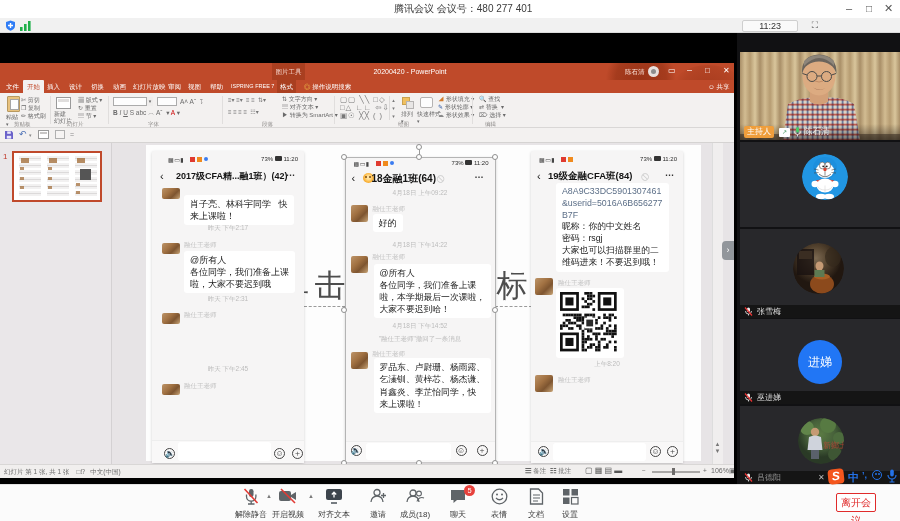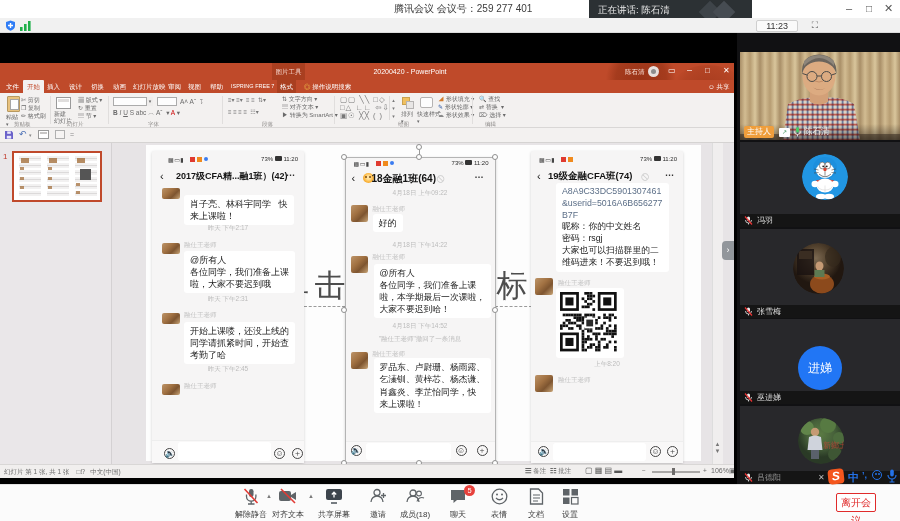--- a/index.html
+++ b/index.html
@@ -6,21 +6,21 @@
 .abs{position:absolute}
 #stage{position:relative;width:900px;height:521px}
 
 #tb1{left:0;top:0;width:900px;height:18px;background:#fff}
 #tb1 .title{left:394px;top:0;font-size:10px;color:#3c3c3c;line-height:17px;white-space:nowrap}
 #tb1 .wc{top:0;height:18px;line-height:17px;color:#555;font-size:11px}
 #speak{left:589px;top:0;width:163px;height:20px;background:#2c3134;color:#e8e8e8;font-size:9.5px;line-height:20px;padding-left:9px}
 #speak .d1,#speak .d2{position:absolute;width:16px;height:16px;transform:rotate(45deg);background:#3e4449;top:4px}
 #speak .d1{left:113px}#speak .d2{left:127px;background:#464c52}
 #tb2{left:0;top:18px;width:900px;height:15px;background:#f1f1f1;border-bottom:1px solid #dcdcdc}
-#tb2 .clk{right:102px;top:2px;font-size:9px;color:#333;border:1px solid #cfcfcf;padding:0 9px;border-radius:2px;background:#fafafa}
+#tb2 .clk{right:102px;top:2px;font-size:9px;color:#333;border:1px solid #cfcfcf;padding:0 16px;border-radius:2px;background:#fafafa}
 #tb2 .fs{right:82px;top:2px;font-size:9px;color:#555}
 
 #ppt{left:0;top:63px;width:734px;height:415px;background:#f3f1f0;overflow:hidden}
 #ptitle{left:0;top:0;width:734px;height:17px;background:#bf4a2a}
 #ptabs{left:0;top:17px;width:734px;height:13px;background:#bf4a2a}
 .tab{position:absolute;top:0;height:13px;line-height:13px;color:#fff;font-size:6.5px;white-space:nowrap}
 .tab.on{background:#f3f1f0;color:#c14a2a;padding:0 4px;border-radius:1px 1px 0 0}
 #ribbon{left:0;top:30px;width:734px;height:35px;background:#f3f1f0;border-bottom:1px solid #d9d7d6;font-size:6px;color:#595959}
 .sep{position:absolute;top:3px;width:1px;height:28px;background:#e0dedd}
 .glabel{position:absolute;top:28px;font-size:5.5px;color:#8e8b8a;white-space:nowrap}
@@ -55,26 +55,25 @@
 #mt{left:0;top:484px;width:900px;height:37px;background:#fbfbfb;border-top:1px solid #e3e3e3}
 .mi{position:absolute;top:3px;width:40px;text-align:center}
 .mi .lb{position:absolute;top:21px;width:100%;text-align:center;font-size:8px;color:#3c3c3c;white-space:nowrap}
 #leave{position:absolute;left:836px;top:8px;width:40px;height:19px;border:1px solid #e02b2b;border-radius:2px;color:#e02b2b;font-size:10px;text-align:center;line-height:18px;background:#fff}
 svg{display:block}
 </style></head>
 <body>
 <div id="stage">
 
 <div class="abs" id="tb1">
-  <div class="abs title">腾讯会议 会议号：259 277 401</div>
+  <div class="abs title">腾讯会议 会议号：480 277 401</div>
   <div class="abs wc" style="left:846px">–</div>
   <div class="abs wc" style="left:866px;font-size:10px">□</div>
   <div class="abs wc" style="left:884px">✕</div>
 </div>
-<div class="abs" id="speak">正在讲话: 陈石清<div class="d1"></div><div class="d2"></div></div>
 
 <div class="abs" id="tb2">
   <svg class="abs" style="left:5px;top:2px" width="11" height="11" viewBox="0 0 11 11">
         <path d="M5.5 0.5 L10 2 V6 C10 8.5 7.8 10 5.5 10.8 C3.2 10 1 8.5 1 6 V2 Z" fill="#2f7df6"></path>
         <path d="M5.5 3 v5 M3 5.5 h5" stroke="#fff" stroke-width="1.4"></path>
       </svg>
   <svg class="abs" style="left:20px;top:2px" width="12" height="11" viewBox="0 0 12 11">
         <rect x="0" y="7" width="2.6" height="4" fill="#21b04b"></rect>
         <rect x="4" y="4" width="2.6" height="7" fill="#21b04b"></rect>
         <rect x="8" y="1" width="2.6" height="10" fill="#21b04b"></rect>
@@ -218,21 +217,20 @@
             </div>
         <div class="av" style="left:10px;top:37px;width:18px;height:11px"></div>
         <div class="bub" style="left:32px;top:44px">肖子亮、林科宇同学&nbsp;&nbsp;&nbsp;快<br>来上课啦！</div>
         <div class="tm" style="top:73px">昨天 下午2:17</div>
         <div class="av" style="left:10px;top:92px;width:18px;height:11px"></div>
         <div class="nm" style="left:32px;top:90px">融仕王老师</div>
         <div class="bub" style="left:32px;top:100px">@所有人<br>各位同学，我们准备上课<br>啦，大家不要迟到哦</div>
         <div class="tm" style="top:144px">昨天 下午2:31</div>
         <div class="av" style="left:10px;top:162px;width:18px;height:11px"></div>
         <div class="nm" style="left:32px;top:160px">融仕王老师</div>
-        <div class="bub" style="left:32px;top:171px">开始上课喽，还没上线的<br>同学请抓紧时间，开始查<br>考勤了哈</div>
         <div class="tm" style="top:214px">昨天 下午2:45</div>
         <div class="av" style="left:10px;top:233px;width:18px;height:11px"></div>
         <div class="nm" style="left:32px;top:231px">融仕王老师</div>
         <div class="pbar" style="top:289px;height:23px"></div>
         <div class="cir" style="left:12px;top:297px">🔉</div>
         <div class="pinput" style="left:26px;top:291px;width:93px;height:19px"></div>
         <div class="cir" style="left:122px;top:297px">☺</div>
         <div class="cir" style="left:140px;top:297px">＋</div>
       </div>
 
@@ -275,21 +273,21 @@
 
       <div class="phone" style="left:531px;top:8px;width:152px;height:312px">
         <div class="pst">
               <span style="position:absolute;left:8px;top:0;letter-spacing:0.5px;color:#444">▩▭▮</span>
               <span style="position:absolute;left:30px;top:1px;width:5px;height:5px;background:#e03a2f"></span>
               <span style="position:absolute;left:37px;top:1px;width:5px;height:5px;background:#f08a1d"></span>
               <span class="pbat">73% <span style="display:inline-block;width:7px;height:5px;background:#333;border-radius:1px"></span> 11:20</span>
             </div>
         <div class="phd" style="top:19px;font-size:9.5px">
               <span class="bk" style="left:6px;top:0">‹</span>
-              <span style="position:absolute;left:17px;top:0">19级金融CFA班(74)</span>
+              <span style="position:absolute;left:17px;top:0">19级金融CFA班(84)</span>
               <span style="position:absolute;left:110px;top:1px;color:#ccc;font-weight:normal;font-size:8px">🛇</span>
               <span class="dots" style="right:8px;top:0;font-size:9px">⋯</span>
             </div>
         <div class="bub" style="left:25px;top:32px;font-size:8.8px;line-height:11.8px"><span style="color:#5b6e87">A8A9C33DC5901307461<br>&amp;userid=5016A6B656277<br>B7F</span><br>昵称：你的中文姓名<br>密码：rsgj<br>大家也可以扫描群里的二<br>维码进来！不要迟到哦！</div>
         <div class="av" style="left:4px;top:127px;width:18px;height:17px"></div>
         <div class="nm" style="left:27px;top:128px">融仕王老师</div>
         <div class="bub" style="left:25px;top:137px;width:68px;height:70px"></div>
         <svg class="abs" style="left:29px;top:141px" width="59" height="62" viewBox="0 0 59 62">
               <rect width="59" height="62" fill="#fff"></rect>
               <rect x="24.3" y="0.0" width="2.7" height="2.7" fill="#111"></rect>
@@ -537,28 +535,20 @@
       <path d="M12.5 26 q10.5 -3.5 21 0 l-1.5 14 q-9 4 -18 0 z" fill="#2196e3"></path>
       <path d="M14 26.5 q9 -3 18 0 l-0.7 3 q-8.3 -2.6 -16.6 0 z" fill="#d8402e"></path>
       <circle cx="23" cy="31" r="2.4" fill="#f5c93e" stroke="#97762a" stroke-width="0.5"></circle>
       <ellipse cx="23" cy="31.5" rx="8.5" ry="7" fill="#fff"></ellipse>
       <path d="M23 31.5 v6.5 M14.8 31 a8.5 6.8 0 0 0 16.4 0" stroke="#ccc" stroke-width="0.5" fill="none"></path>
       <ellipse cx="13" cy="30" rx="3.5" ry="3.2" fill="#fff"></ellipse>
           <ellipse cx="33" cy="30" rx="3.5" ry="3.2" fill="#fff"></ellipse>
       <ellipse cx="19" cy="42.5" rx="5" ry="2.8" fill="#fff"></ellipse>
           <ellipse cx="27" cy="42.5" rx="5" ry="2.8" fill="#fff"></ellipse>
     </svg>
-    <div class="vlabel">
-          <svg class="abs" style="left:4px;top:2px" width="9" height="9" viewBox="0 0 9 9">
-            <rect x="3" y="0.5" width="3" height="4.5" rx="1.5" fill="#eee"></rect>
-            <path d="M1.5 4 a3 3 0 0 0 6 0 M4.5 7 v1.5" stroke="#eee" stroke-width="0.8" fill="none"></path>
-            <path d="M1 0.5 L8 8.5" stroke="#e33" stroke-width="1.2"></path>
-          </svg>
-          <span class="vname">冯羽</span>
-        </div>
   </div>
 
   <div class="vt" style="top:195.5px;height:89px">
     <svg class="cav" style="left:53px;top:14px" width="51" height="51" viewBox="0 0 51 51">
       <defs>
             <radialGradient id="t3g" cx="0.45" cy="0.3">
               <stop offset="0" stop-color="#7d6a52"></stop>
               <stop offset="0.45" stop-color="#54432f"></stop>
               <stop offset="1" stop-color="#211710"></stop>
             </radialGradient>
@@ -576,21 +566,21 @@
           <svg class="abs" style="left:4px;top:2px" width="9" height="9" viewBox="0 0 9 9">
             <rect x="3" y="0.5" width="3" height="4.5" rx="1.5" fill="#eee"></rect>
             <path d="M1.5 4 a3 3 0 0 0 6 0 M4.5 7 v1.5" stroke="#eee" stroke-width="0.8" fill="none"></path>
             <path d="M1 0.5 L8 8.5" stroke="#e33" stroke-width="1.2"></path>
           </svg>
           <span class="vname">张雪梅</span>
         </div>
   </div>
 
   <div class="vt" style="top:285.5px;height:85.5px">
-    <div class="cav" style="left:58px;top:27px;width:44px;height:44px;background:#2176f5;color:#fff;font-size:12px;text-align:center;line-height:44px">进娣</div>
+    <div class="cav" style="left:58px;top:21px;width:44px;height:44px;background:#2176f5;color:#fff;font-size:12px;text-align:center;line-height:44px">进娣</div>
     <div class="vlabel">
           <svg class="abs" style="left:4px;top:2px" width="9" height="9" viewBox="0 0 9 9">
             <rect x="3" y="0.5" width="3" height="4.5" rx="1.5" fill="#eee"></rect>
             <path d="M1.5 4 a3 3 0 0 0 6 0 M4.5 7 v1.5" stroke="#eee" stroke-width="0.8" fill="none"></path>
             <path d="M1 0.5 L8 8.5" stroke="#e33" stroke-width="1.2"></path>
           </svg>
           <span class="vname">巫进娣</span>
         </div>
   </div>
 
@@ -634,30 +624,30 @@
         </svg>
     <div class="lb">解除静音</div>
   </div>
   <div class="abs" style="left:266px;top:8px;color:#7a7a7a;font-size:6px">▲</div>
   <div class="mi" style="left:268px">
     <svg style="margin:0 auto" width="20" height="16" viewBox="0 0 20 16">
           <rect x="1" y="3" width="12" height="10" rx="2" fill="#5f6468"></rect>
           <path d="M13 7 l5 -3 v8 l-5 -3 z" fill="#5f6468"></path>
           <path d="M3 1 L17 15" stroke="#e23b35" stroke-width="1.6"></path>
         </svg>
-    <div class="lb">对齐文本</div>
+    <div class="lb">开启视频</div>
   </div>
   <div class="abs" style="left:308px;top:8px;color:#7a7a7a;font-size:6px">▲</div>
   <div class="mi" style="left:314px">
     <svg style="margin:0 auto" width="18" height="16" viewBox="0 0 18 16">
           <rect x="1" y="1" width="16" height="11" rx="2" fill="#3d454d"></rect>
           <path d="M9 9.5 v-5 M6.8 6.5 L9 4.2 L11.2 6.5" stroke="#fff" stroke-width="1.3" fill="none"></path>
           <path d="M6 15 h6" stroke="#3d454d" stroke-width="1.4"></path>
         </svg>
-    <div class="lb">共享屏幕</div>
+    <div class="lb">对齐文本</div>
   </div>
   <div class="mi" style="left:358px">
     <svg style="margin:0 auto" width="18" height="16" viewBox="0 0 18 16">
           <circle cx="8" cy="4.5" r="3" fill="none" stroke="#5f6468" stroke-width="1.3"></circle>
           <path d="M2 14 a6 6 0 0 1 12 0" fill="none" stroke="#5f6468" stroke-width="1.3"></path>
           <path d="M14.5 5 v5 M12 7.5 h5" stroke="#5f6468" stroke-width="1.3"></path>
         </svg>
     <div class="lb">邀请</div>
   </div>
   <div class="mi" style="left:395px">

